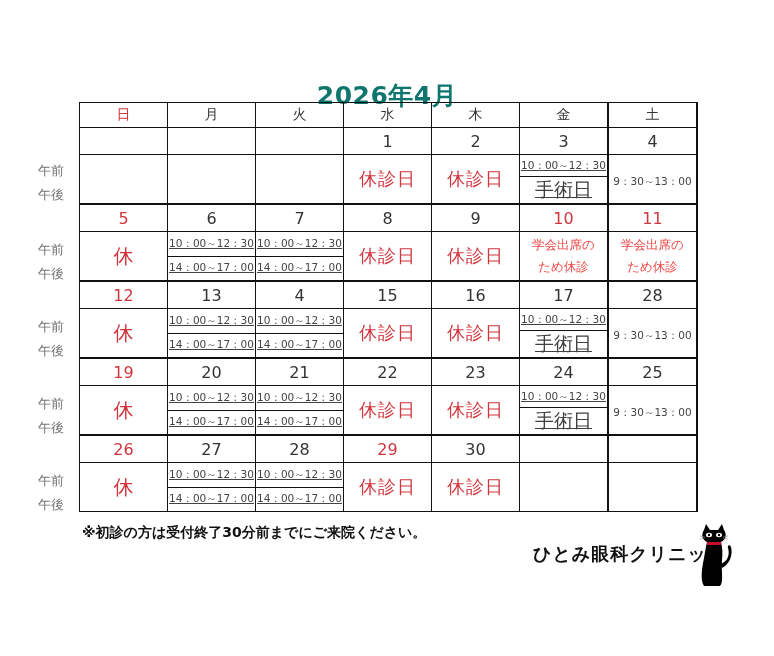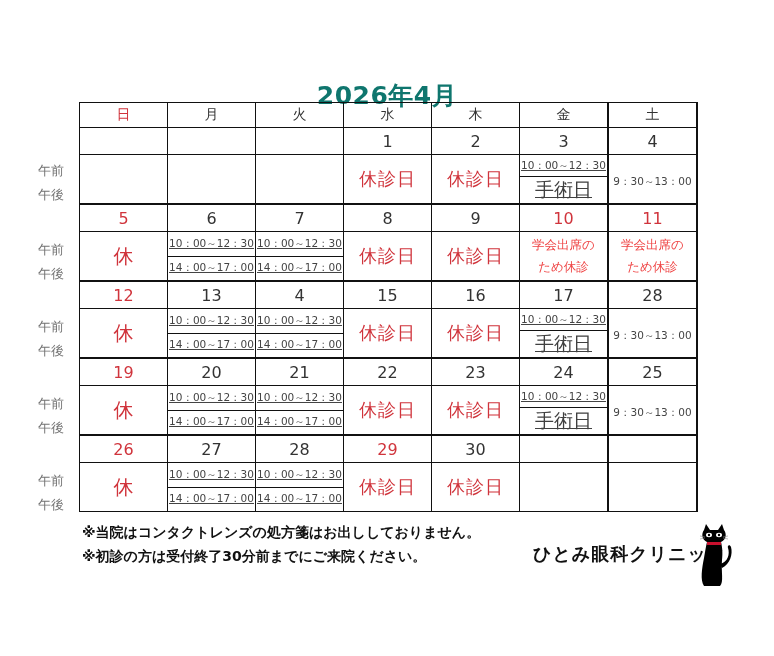--- a/index.html
+++ b/index.html
@@ -209,21 +209,20 @@
     <div class="ampm" style="top: 262px;">午後</div>
     <div class="ampm" style="top: 315px;">午前</div>
     <div class="ampm" style="top: 339px;">午後</div>
     <div class="ampm" style="top: 392px;">午前</div>
     <div class="ampm" style="top: 416px;">午後</div>
     <div class="ampm" style="top: 469px;">午前</div>
     <div class="ampm" style="top: 493px;">午後</div>
   </div>
 
 <div class="notes">
-  <div>※当院はコンタクトレンズの処方箋はお出ししておりません。</div>
   <div>※初診の方は受付終了30分前までにご来院ください。</div>
 </div>
 
 <div class="clinic">ひとみ眼科クリニック</div>
 
 <svg class="cat" viewBox="0 0 40 64">
   <path d="M26 40 C34 38 36 30 34 24 C33 21 36 20 37 23 C39 30 36 40 28 44 Z" fill="#000"></path>
   <path d="M10 6 L12 0 L16 6 L24 6 L28 0 L30 6 C33 10 32 16 27 18 C28 22 29 28 28 36 C27 48 30 58 26 62 L10 62 C6 56 8 44 10 34 C11 28 12 22 13 18 C8 16 7 10 10 6 Z" fill="#000"></path>
   <ellipse cx="15" cy="11" rx="3" ry="2.2" fill="#fff"></ellipse>
   <ellipse cx="25" cy="11" rx="3" ry="2.2" fill="#fff"></ellipse>

